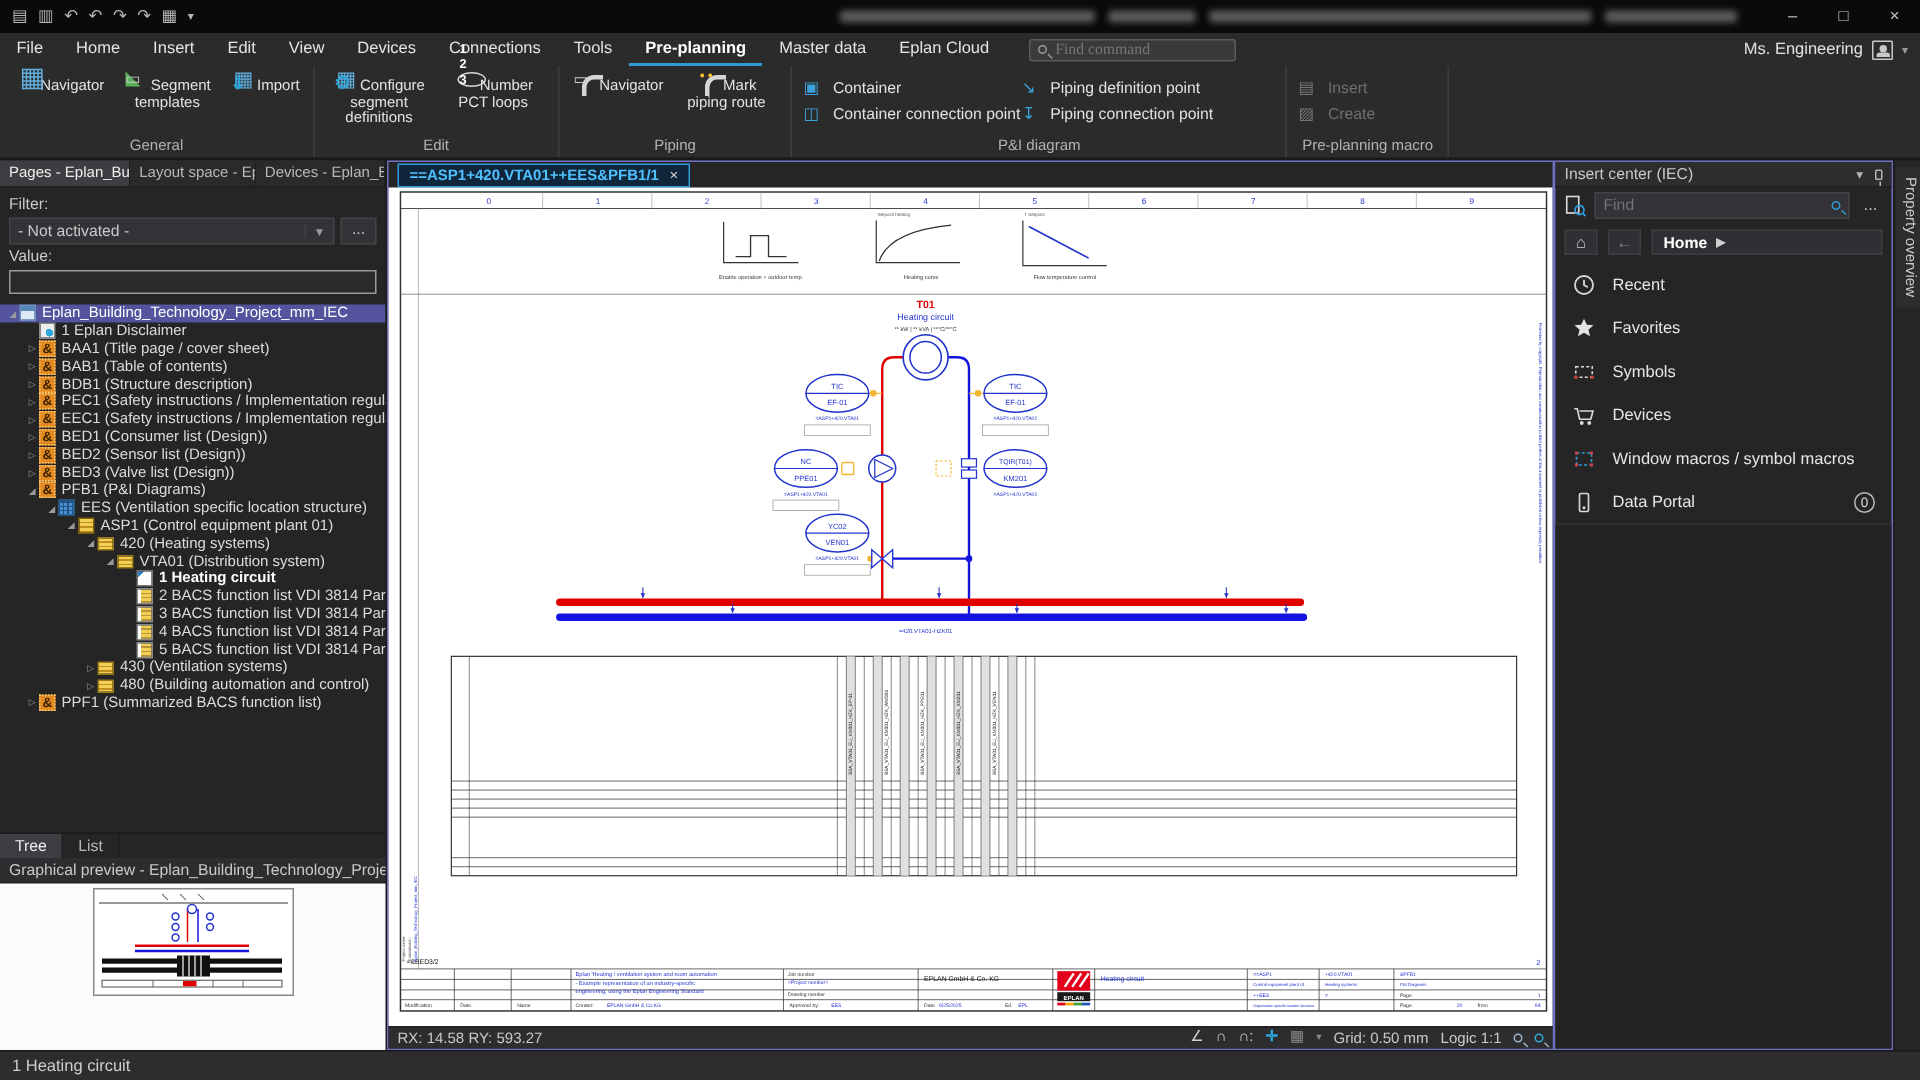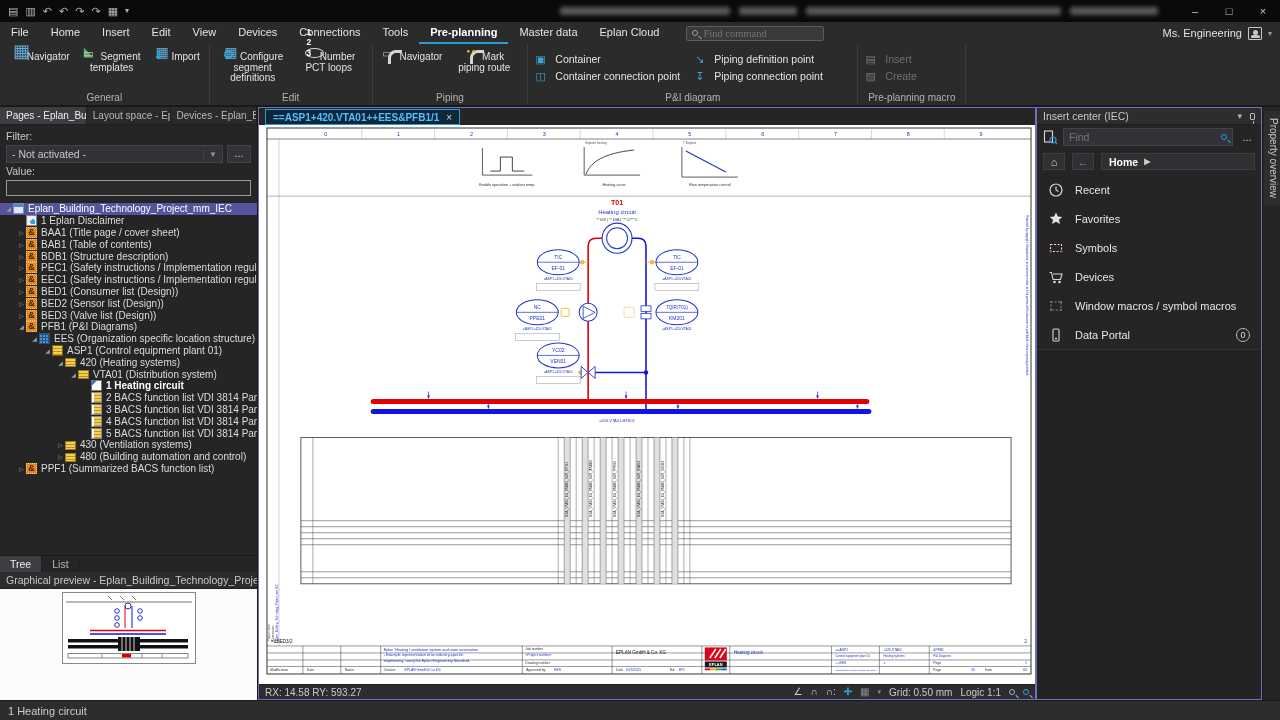--- a/index.html
+++ b/index.html
@@ -44,21 +44,21 @@
 .i-rseg::after{content:"▭";color:#c9c9c9;font-size:11px;right:0;bottom:0}
 .i-rimport::before{content:"▦";color:#62aede;font-size:14px;left:2px;top:0}
 .i-rimport::after{content:"⇓";color:#2da8dc;font-size:12px;right:1px;bottom:-2px;font-weight:bold}
 .i-rcfg::before{content:"▦";color:#62aede;font-size:14px;left:2px;top:0}
 .i-rcfg::after{content:"⚙";color:#2da8dc;font-size:13px;right:-1px;bottom:-2px}
 .i-rpct::before{content:"";width:17px;height:8px;border:1.6px solid #d8d8d8;border-radius:50%;left:3px;top:1px}
 .i-rpct::after{content:"1 2 3";color:#fff;font-size:8.5px;font-weight:bold;left:3px;bottom:0;letter-spacing:.5px}
 .i-rpnav::before,.i-rroute::before{content:"";width:11px;height:11px;border-left:3px solid #d5d5d5;border-top:3px solid #d5d5d5;border-top-left-radius:8px;left:6px;top:3px}
 .i-rpnav::after{content:"▭";color:#c9c9c9;font-size:10px;right:1px;bottom:-1px}
 .i-rroute::after{content:"● ●";color:#f0c030;font-size:6px;right:0;bottom:2px}
-.rsmalls{display:flex;flex-direction:column;flex-wrap:wrap;height:40px;align-content:flex-start;padding:4px 2px 0;column-gap:14px;flex:1}
+.rsmalls{display:flex;flex-direction:column;flex-wrap:wrap;height:40px;align-content:flex-start;padding:4px 2px 0;flex:1}
 .rsmall{display:flex;align-items:center;gap:5px;height:17px;color:#e2e2e2;font-size:10.5px;white-space:nowrap;cursor:default}
 .sico{width:13px;height:13px;flex:none;color:#3ba3dc;font-size:11px;line-height:13px;text-align:center;position:relative}
 .i-rcontainer::before{content:"▣"}
 .i-rccp::before{content:"◫"}
 .i-rpdp::before{content:"↘"}
 .i-rpcp::before{content:"↧"}
 .i-rinsert::before{content:"▤";color:#787878}
 .i-rcreate::before{content:"▨";color:#787878}
 .rsmall.disabled{color:#6f6f6f}
 .rsmall.disabled .sico{color:#6f6f6f}
@@ -347,21 +347,21 @@
       <span>BED3 (Valve list (Design))</span>
     </div>
       <div class="trow" style="padding-left: 17px;">
       <span class="tw">◢</span>
       <span class="nico i-struct"></span>
       <span>PFB1 (P&amp;I Diagrams)</span>
     </div>
       <div class="trow" style="padding-left: 30px;">
       <span class="tw">◢</span>
       <span class="nico i-ees"></span>
-      <span>EES (Organization specific location structure)</span>
+      <span>EES (Ventilation specific location structure)</span>
     </div>
       <div class="trow" style="padding-left: 43px;">
       <span class="tw">◢</span>
       <span class="nico i-plant"></span>
       <span>ASP1 (Control equipment plant 01)</span>
     </div>
       <div class="trow" style="padding-left: 56px;">
       <span class="tw">◢</span>
       <span class="nico i-level"></span>
       <span>420 (Heating systems)</span>

